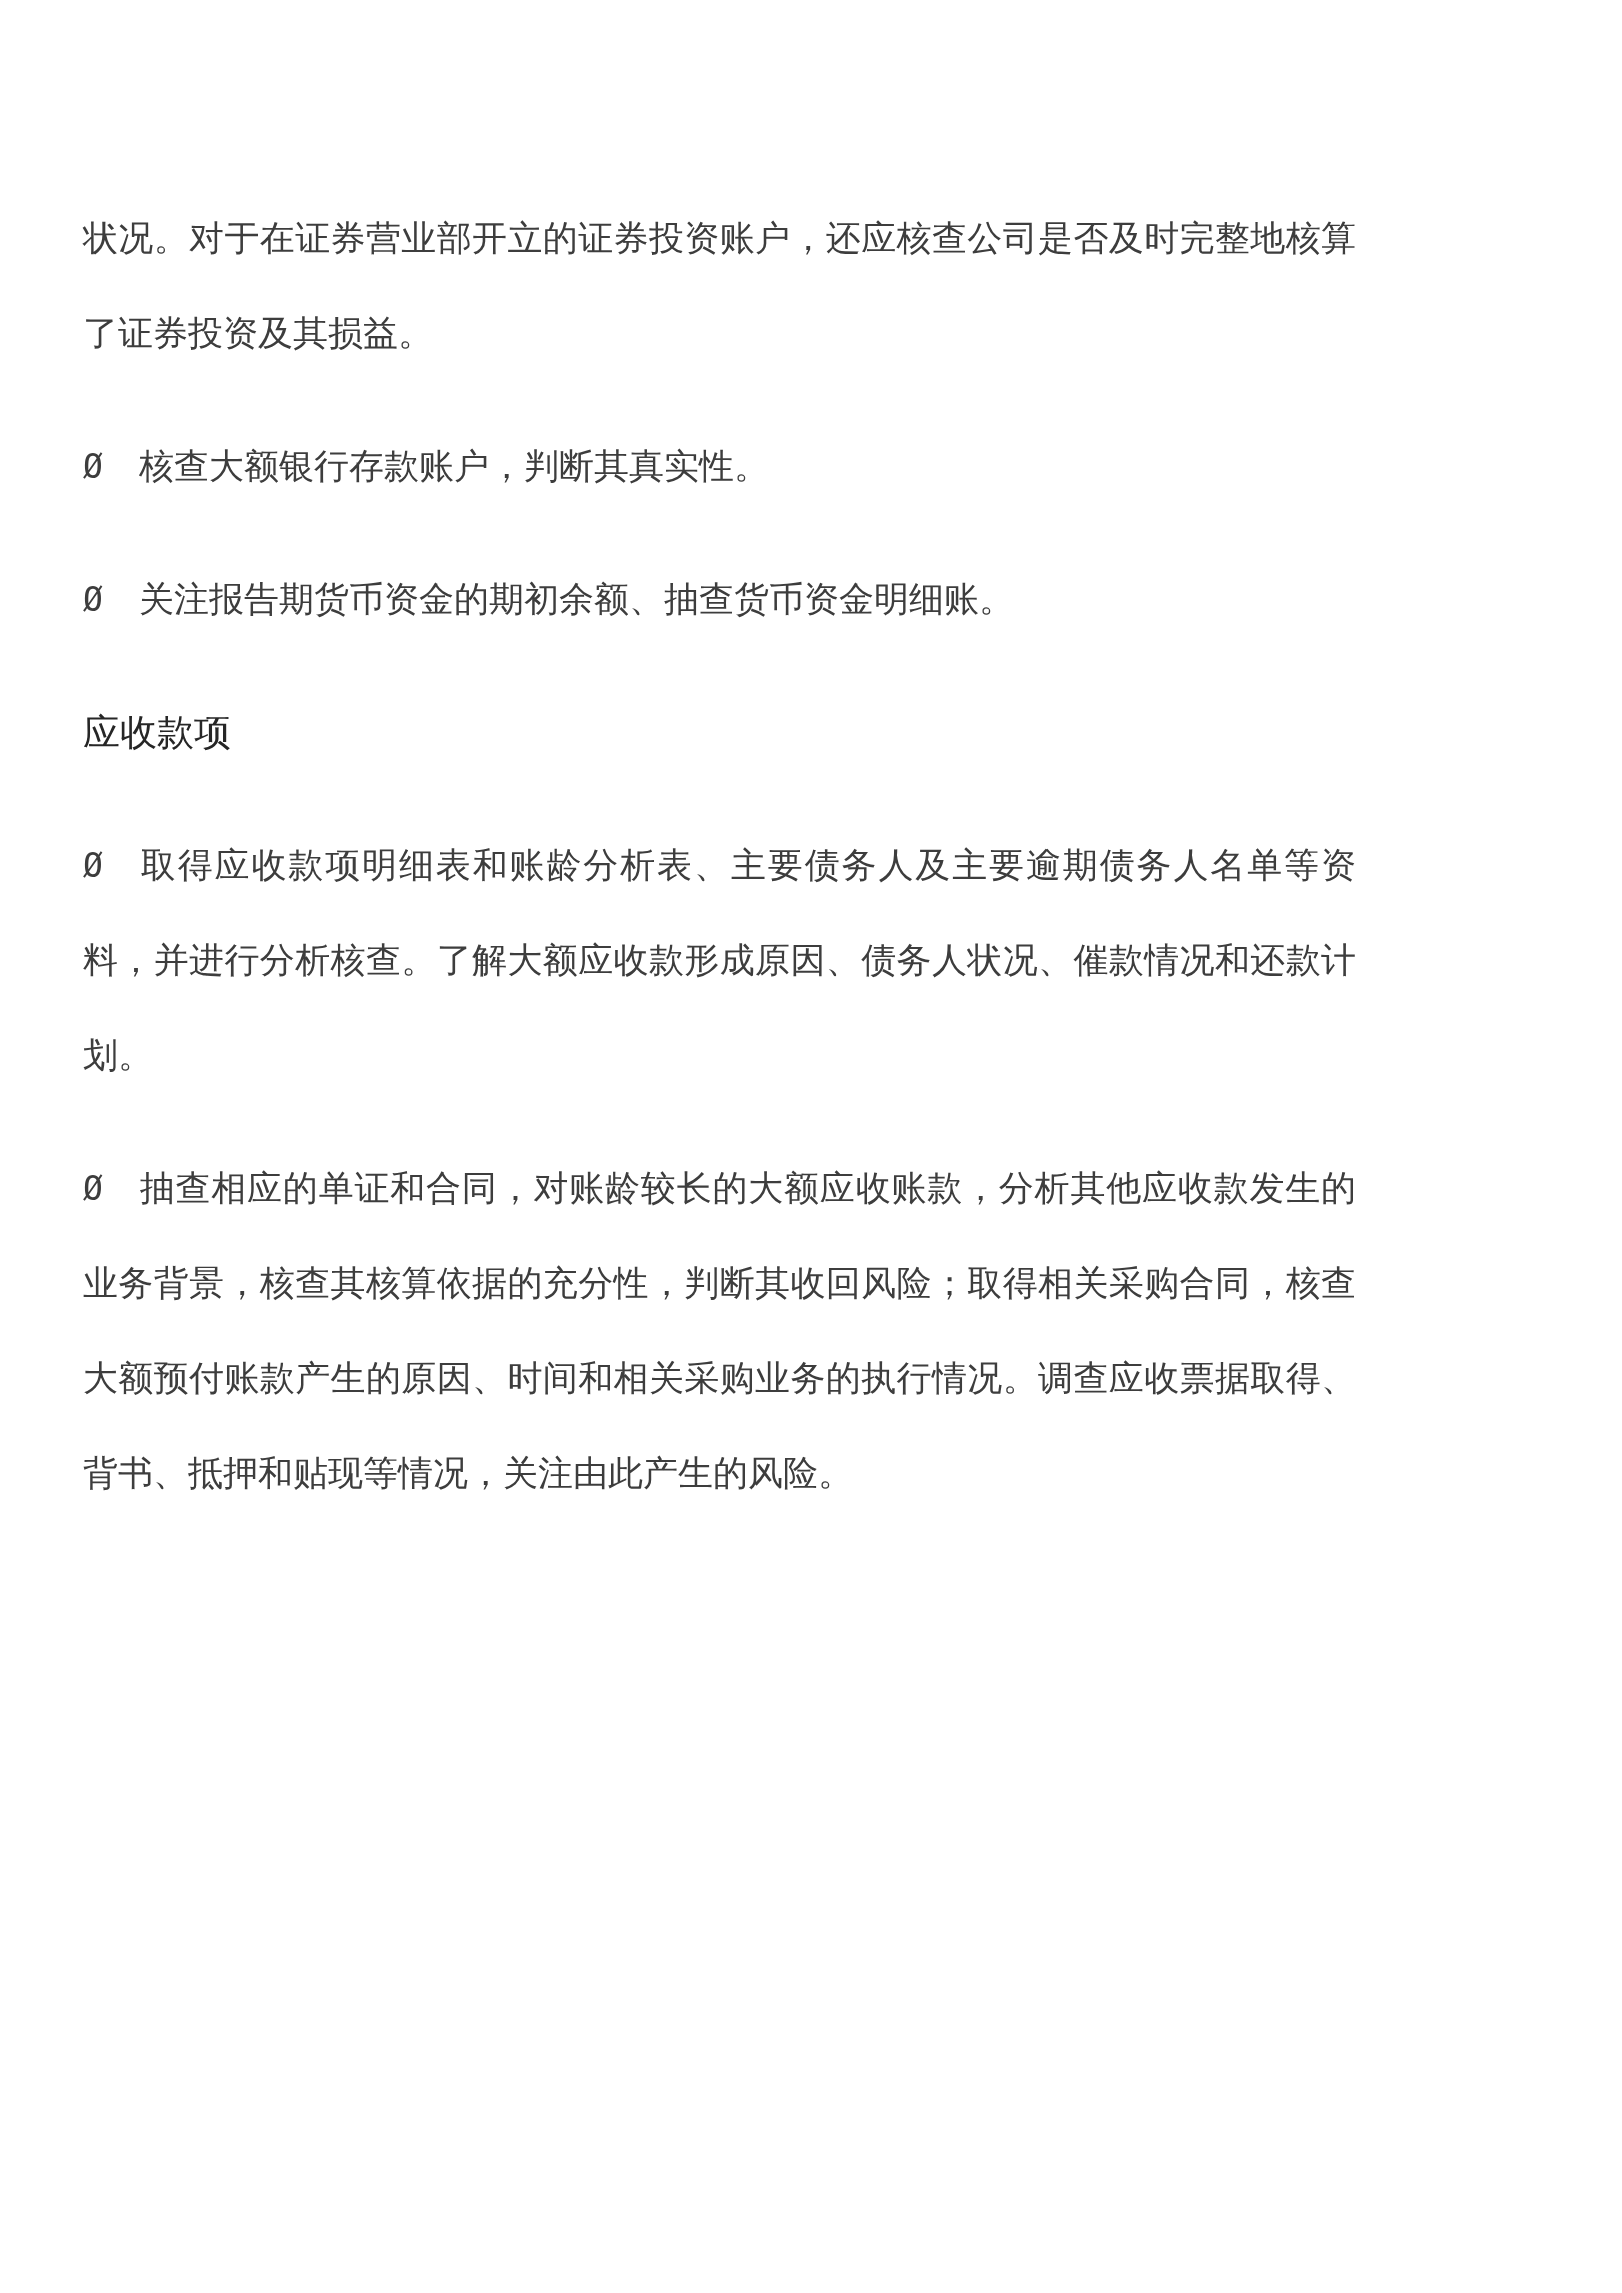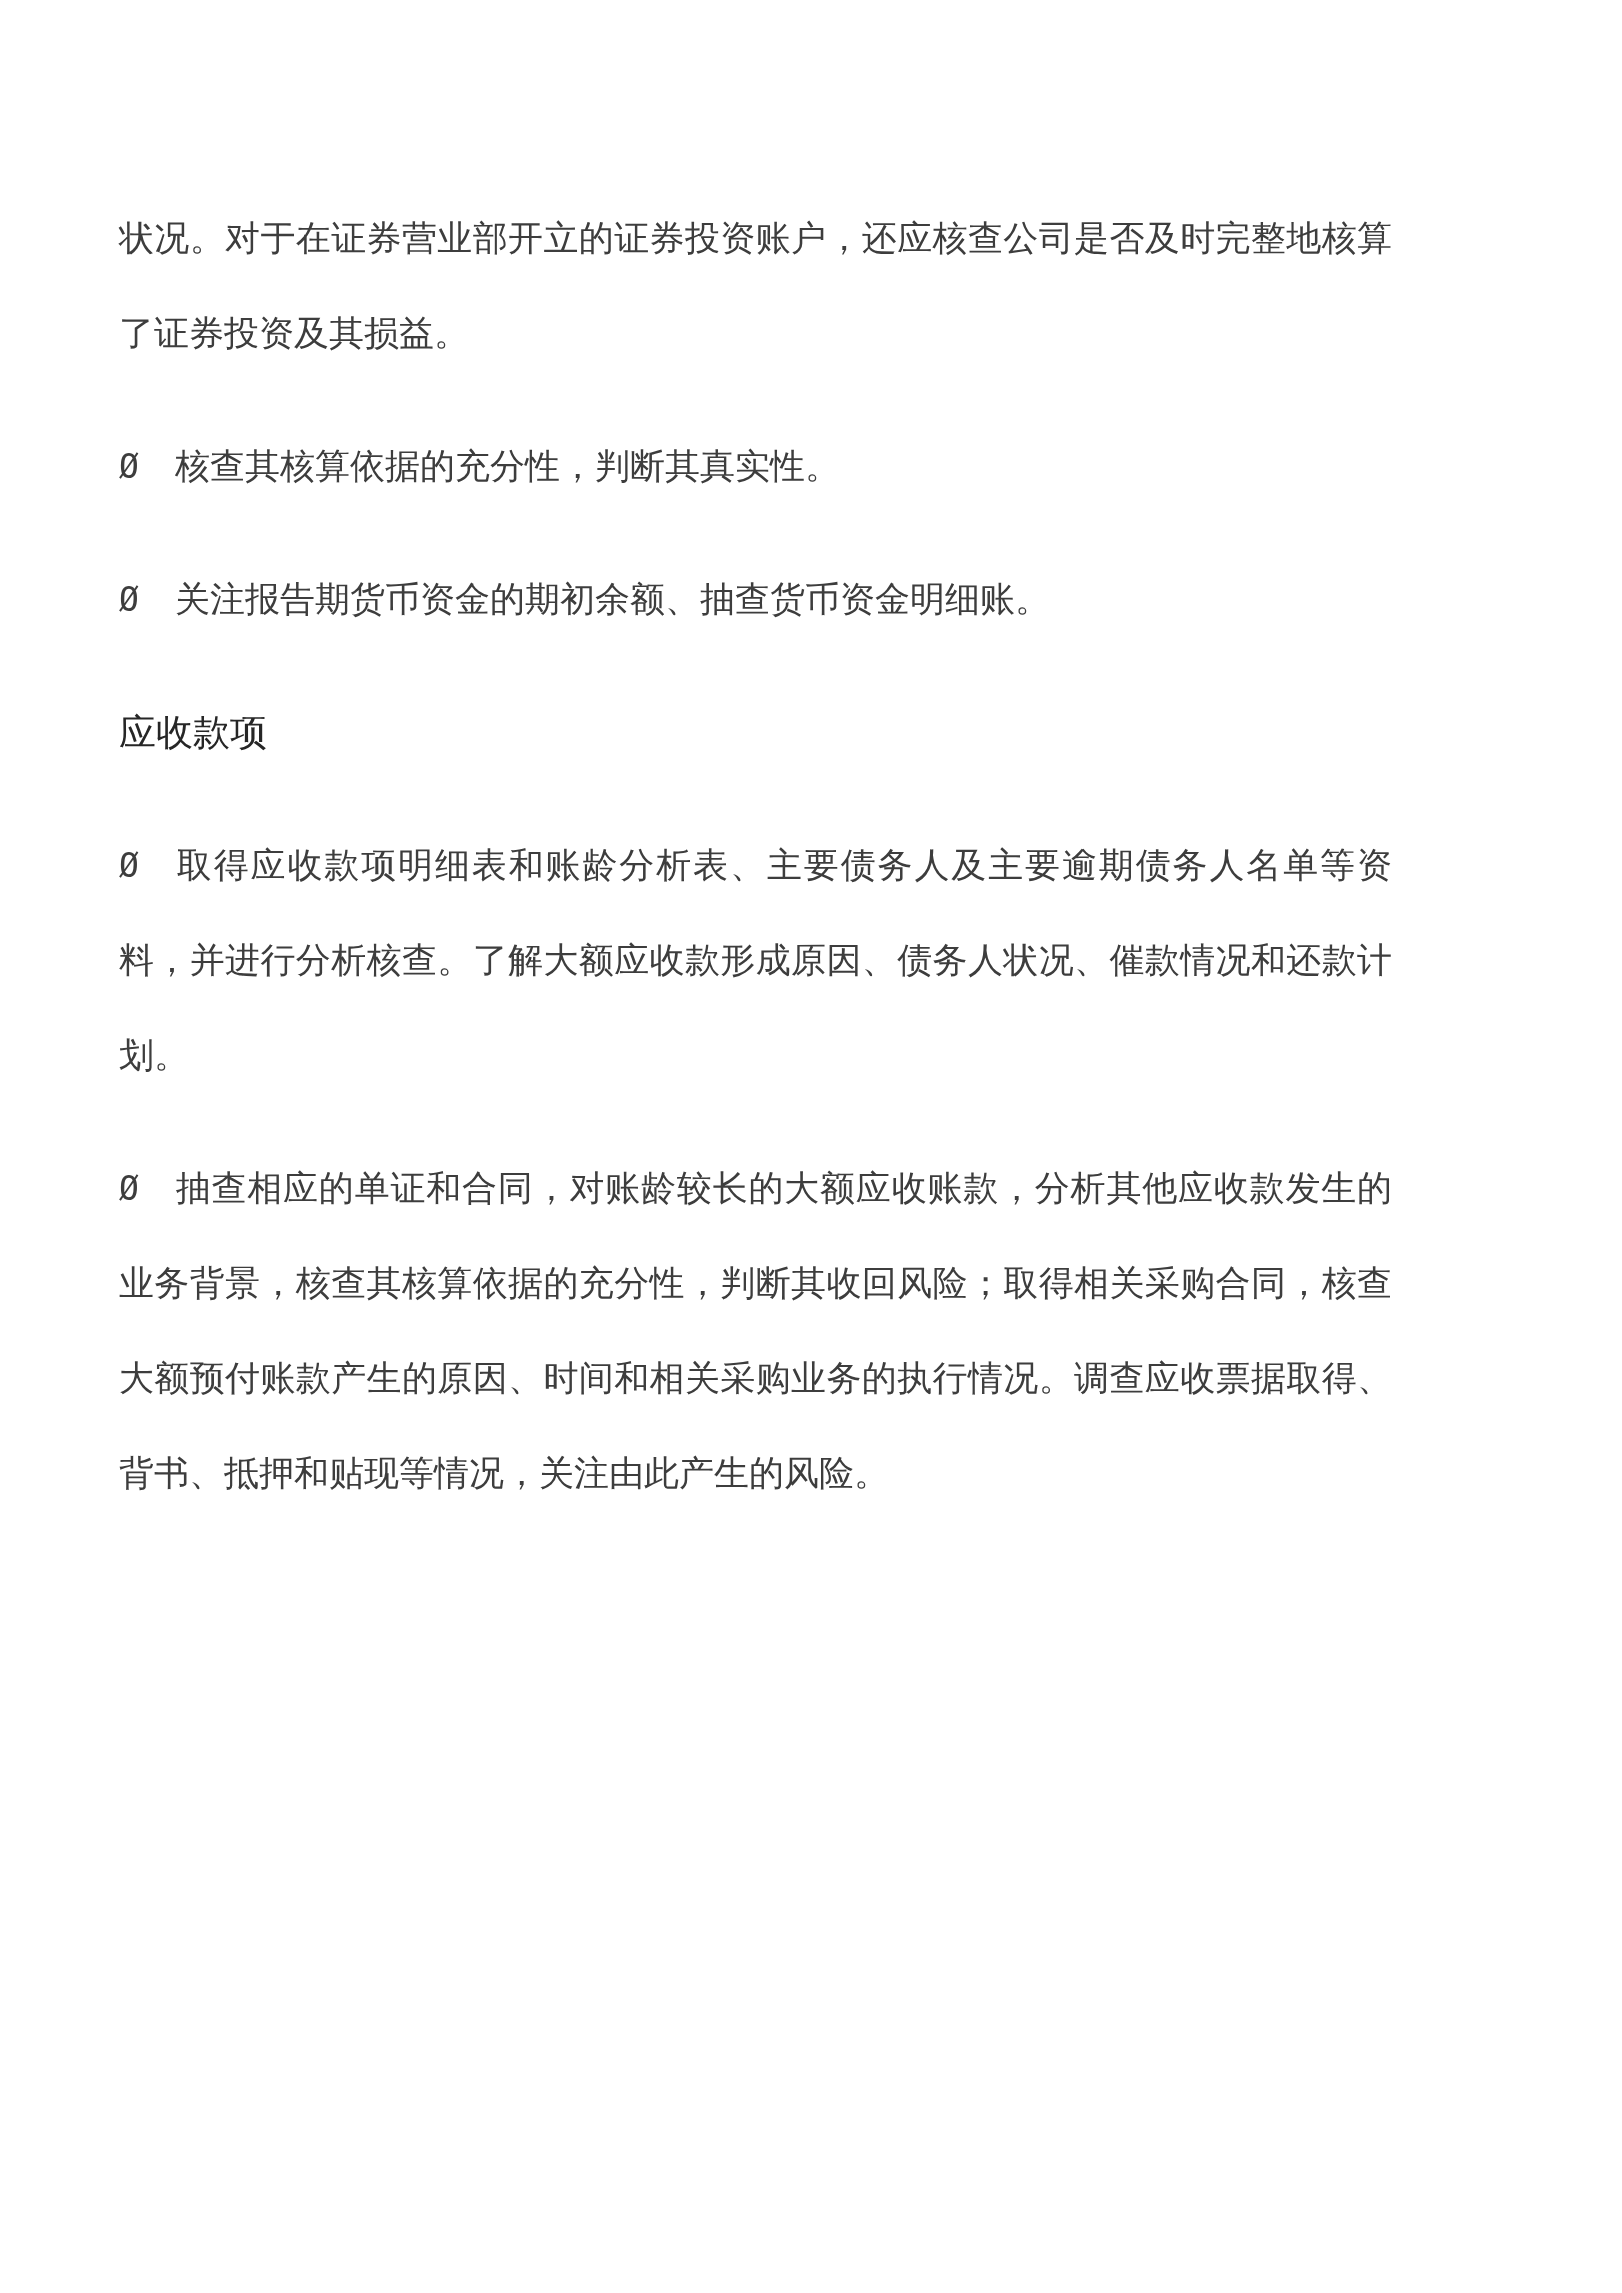--- a/index.html
+++ b/index.html
@@ -12,21 +12,21 @@
     height: 2294px;
     font-family: "Liberation Serif", "DejaVu Serif", serif;
     overflow: hidden;
   }
   .page {
     position: relative;
     width: 1623px;
     height: 2262px;
     background: #ffffff;
     box-sizing: border-box;
-    padding: 191px 145px 0 119px;
+    padding: 191px 145px 0 83px;
   }
   .content {
     width: 1273px;
   }
   .para {
     font-size: 35px;
     line-height: 95px;
     color: #3d3d3d;
     text-align: justify;
     text-justify: inter-ideograph;
@@ -52,21 +52,21 @@
 </style>
 </head>
 <body>
 
 <div class="page">
   <div class="content">
 
     <p class="para"><span>状况。对于在证券营业部开立的证券投资账户，还应核查公司是否及时完整地核算了证券投资及其损益。</span></p>
 
 
-    <p class="para"><span class="marker">Ø</span><span class="tab"></span><span>核查其核算依据的充分性，判断其真实性。</span></p>
+    <p class="para"><span class="marker">Ø</span><span class="tab"></span><span>核查大额银行存款账户，判断其真实性。</span></p>
 
 
     <p class="para"><span class="marker">Ø</span><span class="tab"></span><span>关注报告期货币资金的期初余额、抽查货币资金明细账。</span></p>
 
     <h2 class="heading">应收款项</h2>
 
     <p class="para"><span class="marker">Ø</span><span class="tab"></span><span>取得应收款项明细表和账龄分析表、主要债务人及主要逾期债务人名单等资料，并进行分析核查。了解大额应收款形成原因、债务人状况、催款情况和还款计划。</span></p>
 
     <p class="para"><span class="marker">Ø</span><span class="tab"></span><span>抽查相应的单证和合同，对账龄较长的大额应收账款，分析其他应收款发生的业务背景，核查其核算依据的充分性，判断其收回风险；取得相关采购合同，核查大额预付账款产生的原因、时间和相关采购业务的执行情况。调查应收票据取得、背书、抵押和贴现等情况，关注由此产生的风险。</span></p>
 

